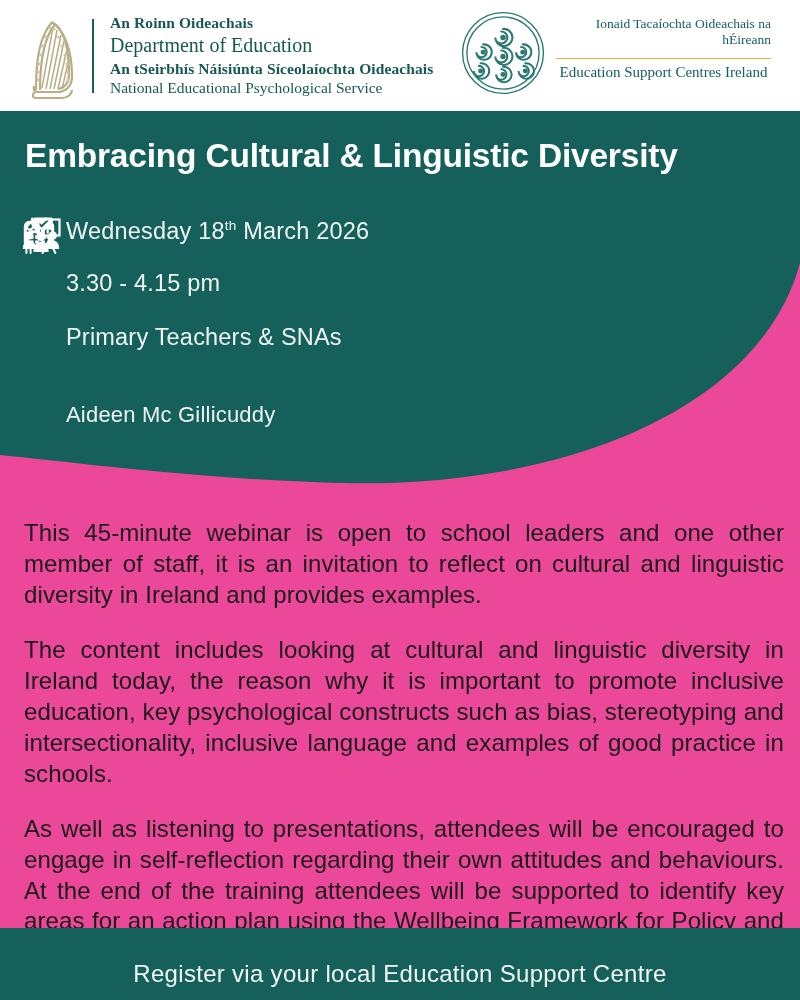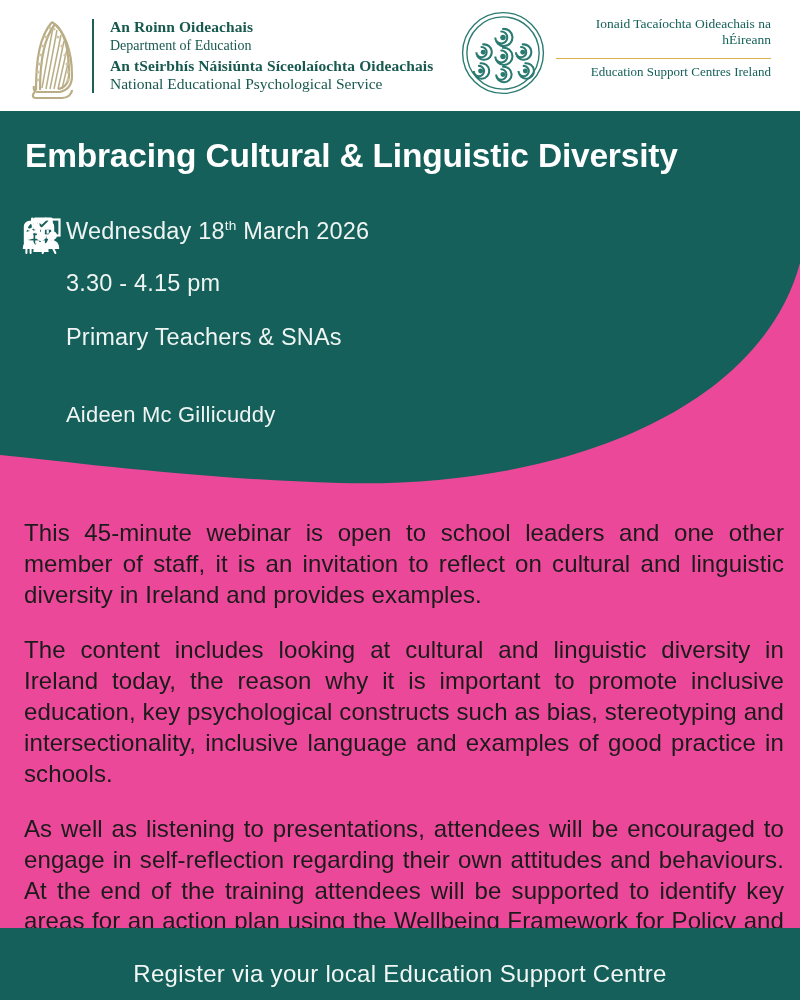--- a/index.html
+++ b/index.html
@@ -26,43 +26,43 @@
   }
   .harp-wrap{width:64px;height:92px;flex:0 0 64px;display:block;}
   .dept-divider{
     width:2px;height:74px;background:#1d6157;margin:0 16px 0 6px;flex:0 0 2px;
   }
   .dept-text{
     display:flex;flex-direction:column;justify-content:center;
     font-family:"Liberation Serif", serif;color:#18594f;line-height:1.22;
   }
   .dept-l1{font-size:15.5px;font-weight:bold;letter-spacing:.1px;}
-  .dept-l2{font-size:14px;font-weight:normal;margin-bottom:3px;}
+  .dept-l2{font-size:20px;font-weight:normal;margin-bottom:3px;}
   .dept-l3{font-size:15.5px;font-weight:bold;letter-spacing:.1px;}
   .dept-l4{font-size:15.5px;font-weight:normal;}
 
   .escilogo{
     position:absolute;left:460px;top:8px;width:330px;height:96px;
     display:flex;align-items:flex-start;
   }
   .esci-mark{width:86px;height:86px;flex:0 0 86px;margin-top:2px;}
   .esci-text{margin-left:10px;padding-top:4px;}
   .esci-acronym{
     font-family:"Liberation Serif", serif;
     font-size:40px;letter-spacing:14px;color:#16615a;line-height:1;
     font-weight:normal;padding-left:4px;
   }
   .esci-ir{
     font-family:"Liberation Serif", serif;font-size:13.5px;color:#16615a;
     padding-top:4px;padding-bottom:10px;text-align:right;
     border-bottom:1.5px solid #d9b24a;width:215px;
   }
   .esci-en{
-    font-family:"Liberation Serif", serif;font-size:13px;color:#16615a;
-    padding-top:5px;text-align:right;width:215px;
+    font-family:"Liberation Serif", serif;font-size:15px;color:#16615a;
+    padding-top:5px;text-align:center;width:215px;
   }
 
   
   .hero{
     position:absolute;left:0;top:111px;width:800px;height:380px;
     overflow:hidden;
   }
   .hero svg{position:absolute;left:0;top:0;}
   .hero-inner{position:absolute;left:0;top:0;width:680px;height:380px;}
 

